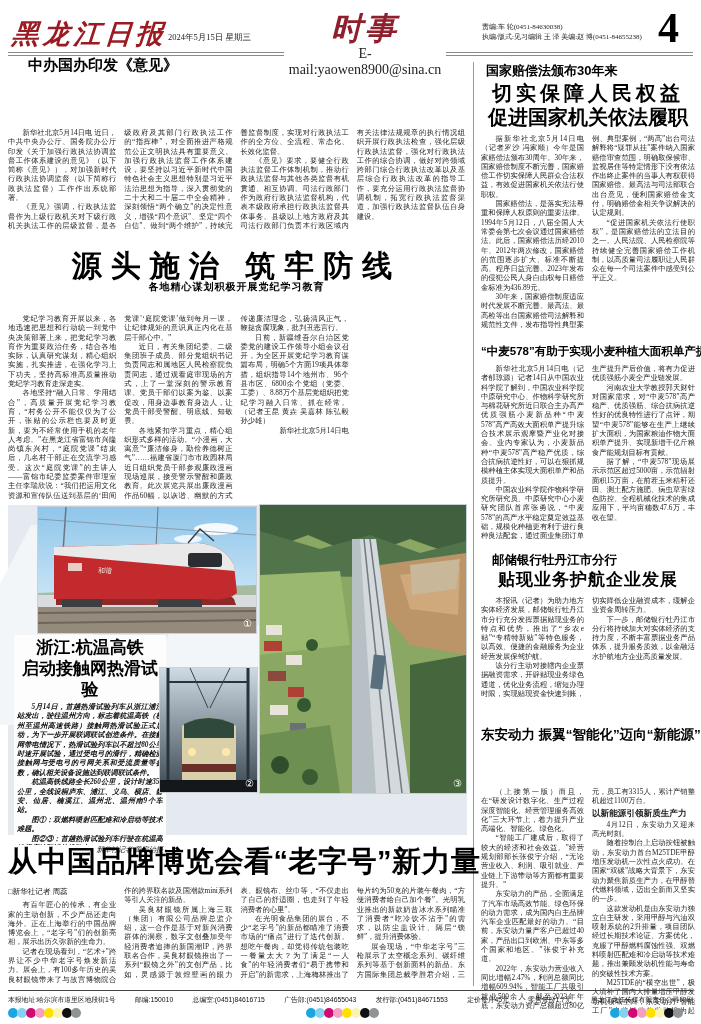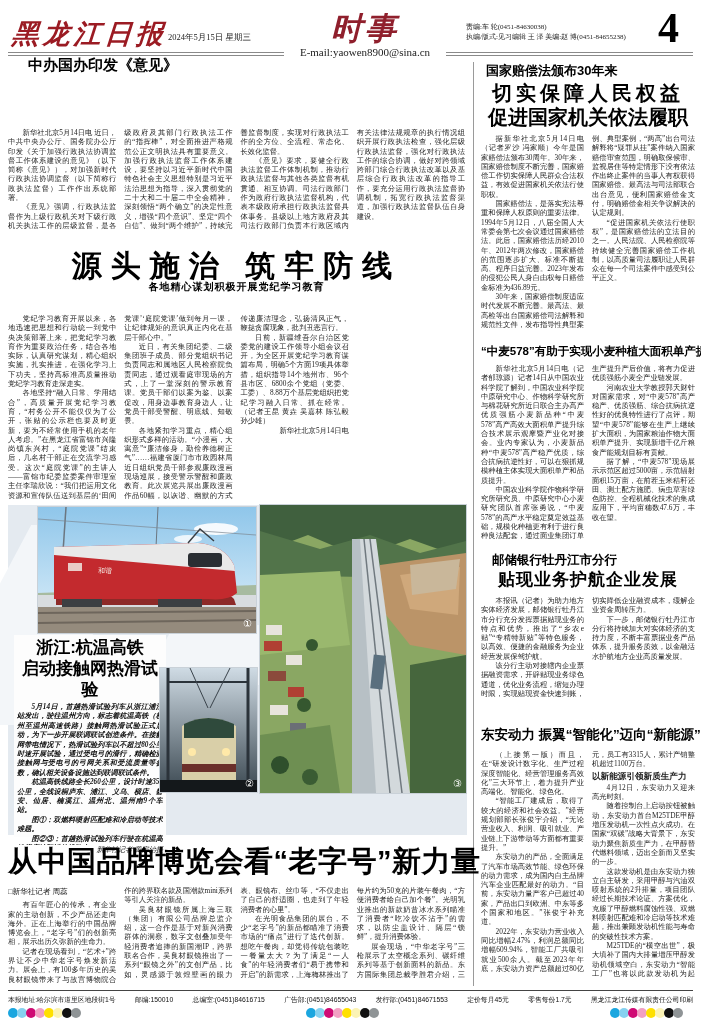--- a/index.html
+++ b/index.html
@@ -5,21 +5,21 @@
   html,body{margin:0;padding:0;background:#ffffff;}
   #page{position:relative;width:701px;height:1024px;background:#fff;overflow:hidden;
         font-family:"Liberation Serif",serif;color:#111;}
   .abs{position:absolute;}
   
   .logo{font-family:"Liberation Serif",serif;font-weight:bold;font-style:italic;
         color:#9b1b23;font-size:27px;letter-spacing:4px;transform:skewX(-4deg);}
   .hdate{font-size:8.5px;color:#222;}
   .section-title{font-family:"Liberation Sans",sans-serif;font-weight:bold;color:#8f1f2c;
         font-size:31px;letter-spacing:3px;text-align:center;font-style:italic;}
-  .hemail{font-size:11px;color:#222;text-align:center;}
+  .hemail{font-size:14px;color:#222;text-align:center;}
   .heditors{font-size:7px;color:#222;line-height:10px;text-align:left;}
   .pagenum{font-family:"Liberation Serif",serif;font-weight:bold;font-size:42px;color:#000;}
   .hrule{height:1px;background:#8a8a8a;}
   
   .bodytext{font-size:7.3px;line-height:9.3px;text-align:justify;color:#1c1c1c;
         column-gap:8px;column-fill:auto;overflow:hidden;}
   .bodytext p{margin:0;text-indent:2em;}
   .cols4{column-count:4;}
   .cols2{column-count:2;}
   p.byline-p{text-indent:0;margin:1px 0 4px;font-size:7.6px;}
@@ -49,21 +49,21 @@
 </style>
 </head>
 <body>
 
 <div id="page">
 
   <div class="abs logo" style="left:12px;top:16px;">黑龙江日报</div>
   <div class="abs hdate" style="left:168px;top:32px;">2024年5月15日 星期三</div>
   <div class="abs section-title" style="left:300px;top:8px;width:130px;">时事</div>
   <div class="abs hemail" style="left:288px;top:46px;width:154px;">E-mail:yaowen8900@sina.cn</div>
-  <div class="abs heditors" style="left:466px;top:22px;width:180px;">
+  <div class="abs heditors" style="left:482px;top:22px;width:180px;">
     <div>责编:车 轮(0451-84630038)</div>
     <div>执编/版式:见习编辑 王 泽 美编:赵 博(0451-84655238)</div>
   </div>
   <div class="abs pagenum" style="left:658px;top:4px;">4</div>
 
   <div class="abs hrule" style="left:8px;top:52px;width:276px;"></div>
   <div class="abs hrule" style="left:8px;top:55px;width:276px;"></div>
   <div class="abs hrule" style="left:446px;top:52px;width:247px;"></div>
   <div class="abs hrule" style="left:446px;top:55px;width:247px;"></div>
 
@@ -214,21 +214,21 @@
 
   <div class="abs kicker" style="left:492px;top:552px;font-size:12.5px;">邮储银行牡丹江市分行</div>
   <div class="abs bodytext cols2" style="left:481px;top:596px;width:214px;height:118px;">
       <p>本报讯（记者）为助力地方实体经济发展，邮储银行牡丹江市分行充分发挥票据贴现业务的特点和优势，推出了“乡农e贴”“专精特新贴”等特色服务，以高效、便捷的金融服务为企业经营发展保驾护航。</p>
       <p>该分行主动对接辖内企业票据融资需求，开辟贴现业务绿色通道，优化业务流程，缩短办理时限，实现贴现资金快速到账，切实降低企业融资成本，缓解企业资金周转压力。</p>
       <p>下一步，邮储银行牡丹江市分行将持续加大对实体经济的支持力度，不断丰富票据业务产品体系，提升服务质效，以金融活水护航地方企业高质量发展。</p>
     </div>
   <div class="abs headline" style="left:481px;top:568px;width:214px;font-size:17px;letter-spacing:1px;">贴现业务护航企业发展</div>
 
   <div class="abs headline" style="left:481px;top:726px;width:214px;font-size:13.5px;">东安动力 振翼“智能化”迈向“新能源”</div>
-  <div class="abs bodytext cols2" style="left:481px;top:750px;width:214px;height:236px;">
+  <div class="abs bodytext cols2" style="left:481px;top:787px;width:214px;height:236px;">
     <div style="display:contents"><p>（上接第一版）而且，在“研发设计数字化、生产过程深度智能化、经营管理服务高效化”三大环节上，着力提升产业高端化、智能化、绿色化。</p><p>“智能工厂建成后，取得了较大的经济和社会效益。”经营规划部部长张俊宇介绍，“无论营业收入、利润、吸引就业、产业链上下游带动等方面都有重要提升。”</p><p>东安动力的产品，全面满足了汽车市场高效节能、绿色环保的动力需求，成为国内自主品牌汽车企业匹配最好的动力。“目前，东安动力量产客户已超过40家，产品出口到欧洲、中东等多个国家和地区。”张俊宇补充道。</p><p>2022年，东安动力营业收入同比增幅2.47%，利润总额同比增幅609.94%，智能工厂共吸引就业500余人。截至2023年年底，东安动力资产总额超过80亿元，员工有3315人，累计产销整机超过1100万台。</p></div>
     <p class="subhead-p">以新能源引领新质生产力</p>
     <div style="display:contents"><p>4月12日，东安动力又迎来高光时刻。</p><p>随着控制台上启动按钮被触动，东安动力首台M25TDE甲醇增压发动机一次性点火成功。在国家“双碳”战略大背景下，东安动力聚焦新质生产力，在甲醇替代燃料领域，迈出全新而又坚实的一步。</p><p>这款发动机是由东安动力独立自主研发，采用甲醇与汽油双喷射系统的2升排量，项目团队经过长期技术论证、方案优化，克服了甲醇燃料腐蚀性强、双燃料喷射匹配难和冷启动等技术难题，推出兼顾发动机性能与寿命的突破性技术方案。</p><p>M25TDE的“横空出世”，极大填补了国内大排量增压甲醇发动机领域空白，东安动力“智能工厂”也将以此款发动机为起点，逐步打造一个由替代燃料发动机组成的崭新平台。</p></div>
   </div>
 
   <div class="abs hrule" style="left:8px;top:990px;width:685px;background:#444;"></div>
   <div class="abs footrow" style="left:8px;top:995px;width:685px;">
       <span>本报地址:哈尔滨市道里区地段街1号</span>
       <span>邮编:150010</span>
       <span>总编室:(0451)84616715</span>

